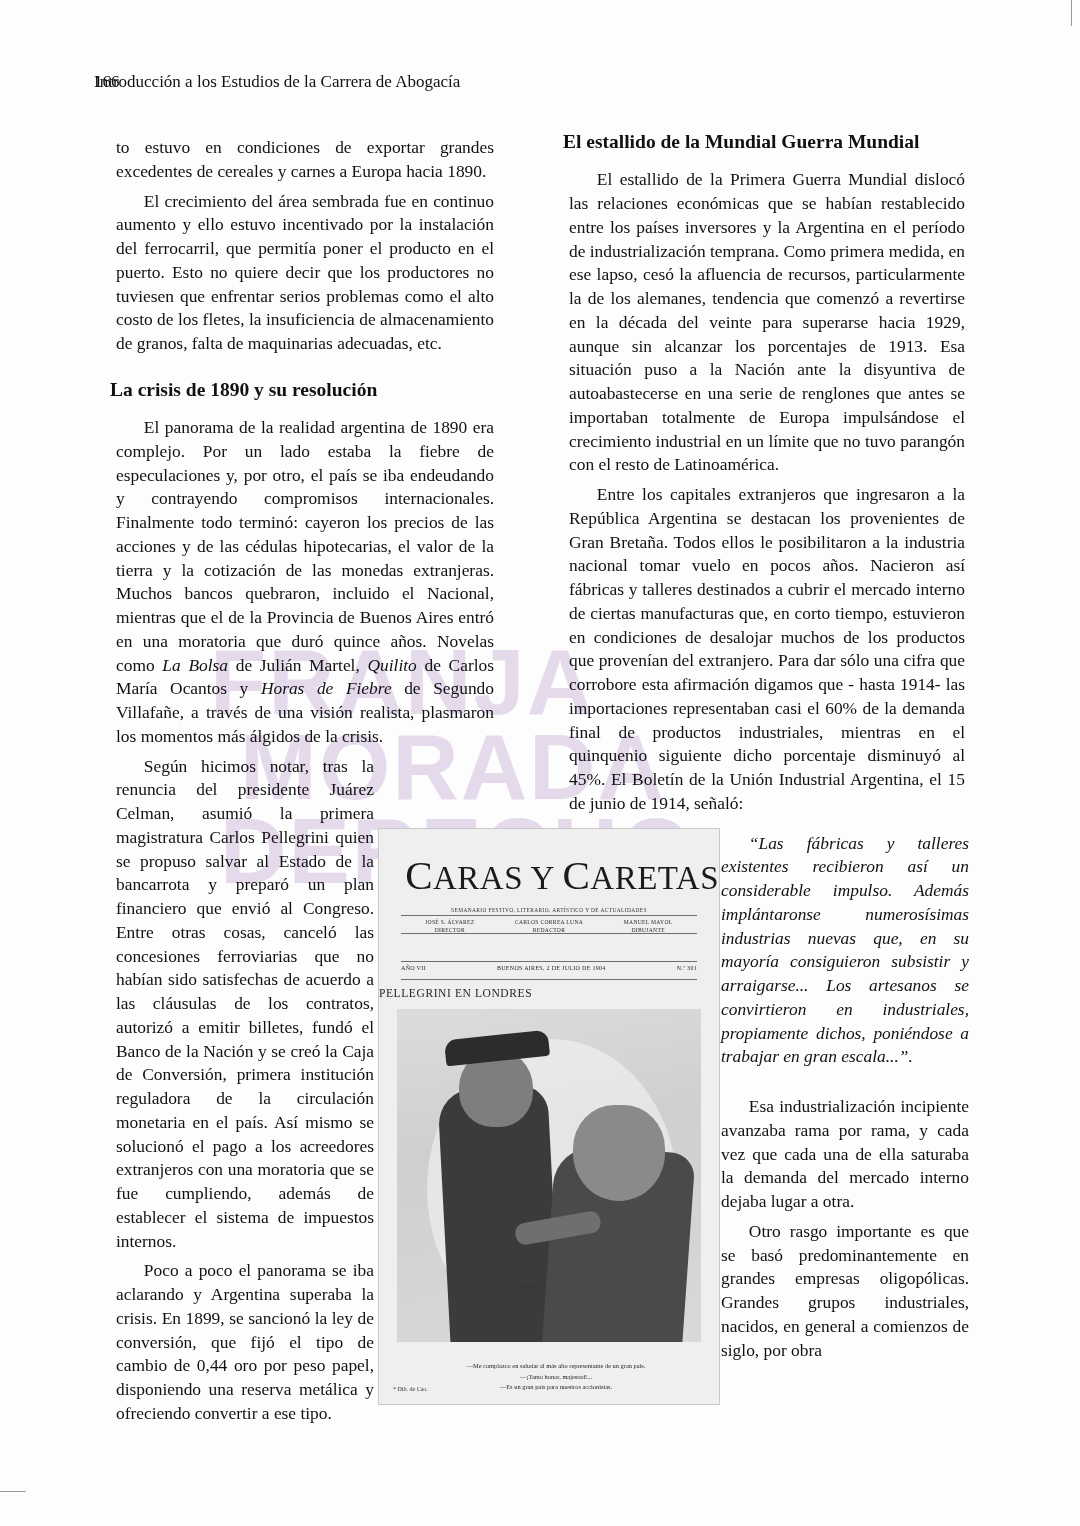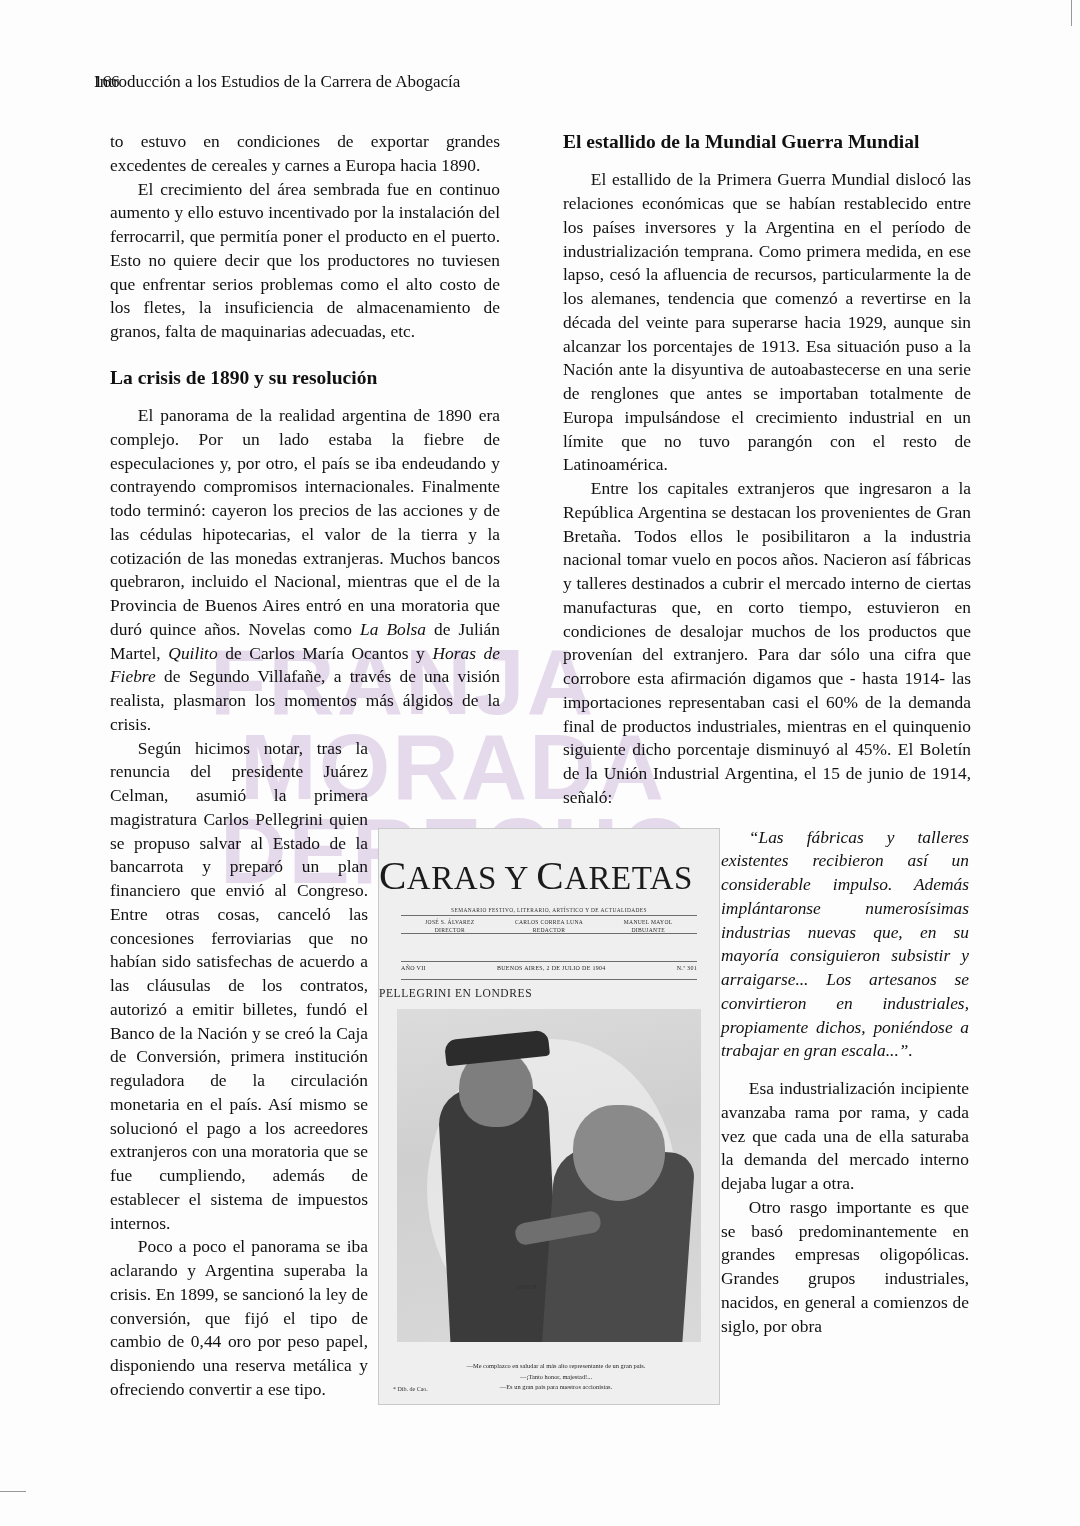--- a/index.html
+++ b/index.html
@@ -55,21 +55,21 @@
     top: 130px;
     width: 390px;
     font-size: 17.4px;
     line-height: 1.365;
     text-align: justify;
   }
   .col-left { left: 110px; }
   .col-right { left: 563px; width: 408px; }
 
   p {
-    margin: 0;
+    margin: 6px;
     text-indent: 1.6em;
     hyphens: manual;
   }
   p.noindent { text-indent: 0; }
 
   h2.section {
     font-size: 19.5px;
     font-weight: bold;
     margin: 22px 0 14px 0;
     text-indent: 0;
@@ -89,21 +89,21 @@
     height: 575px;
     background: #efefef;
     border: 1px solid #c9c9c9;
     overflow: hidden;
   }
   .fig-masthead {
     position: absolute;
     top: 22px;
     left: 0;
     width: 100%;
-    text-align: left;
+    text-align: right;
     font-family: "Liberation Serif", serif;
     font-size: 33px;
     letter-spacing: 0.5px;
     color: #1b1b1b;
     white-space: nowrap;
   }
   .fig-masthead .big { font-size: 41px; }
   .fig-rule {
     position: absolute;
     left: 22px;

